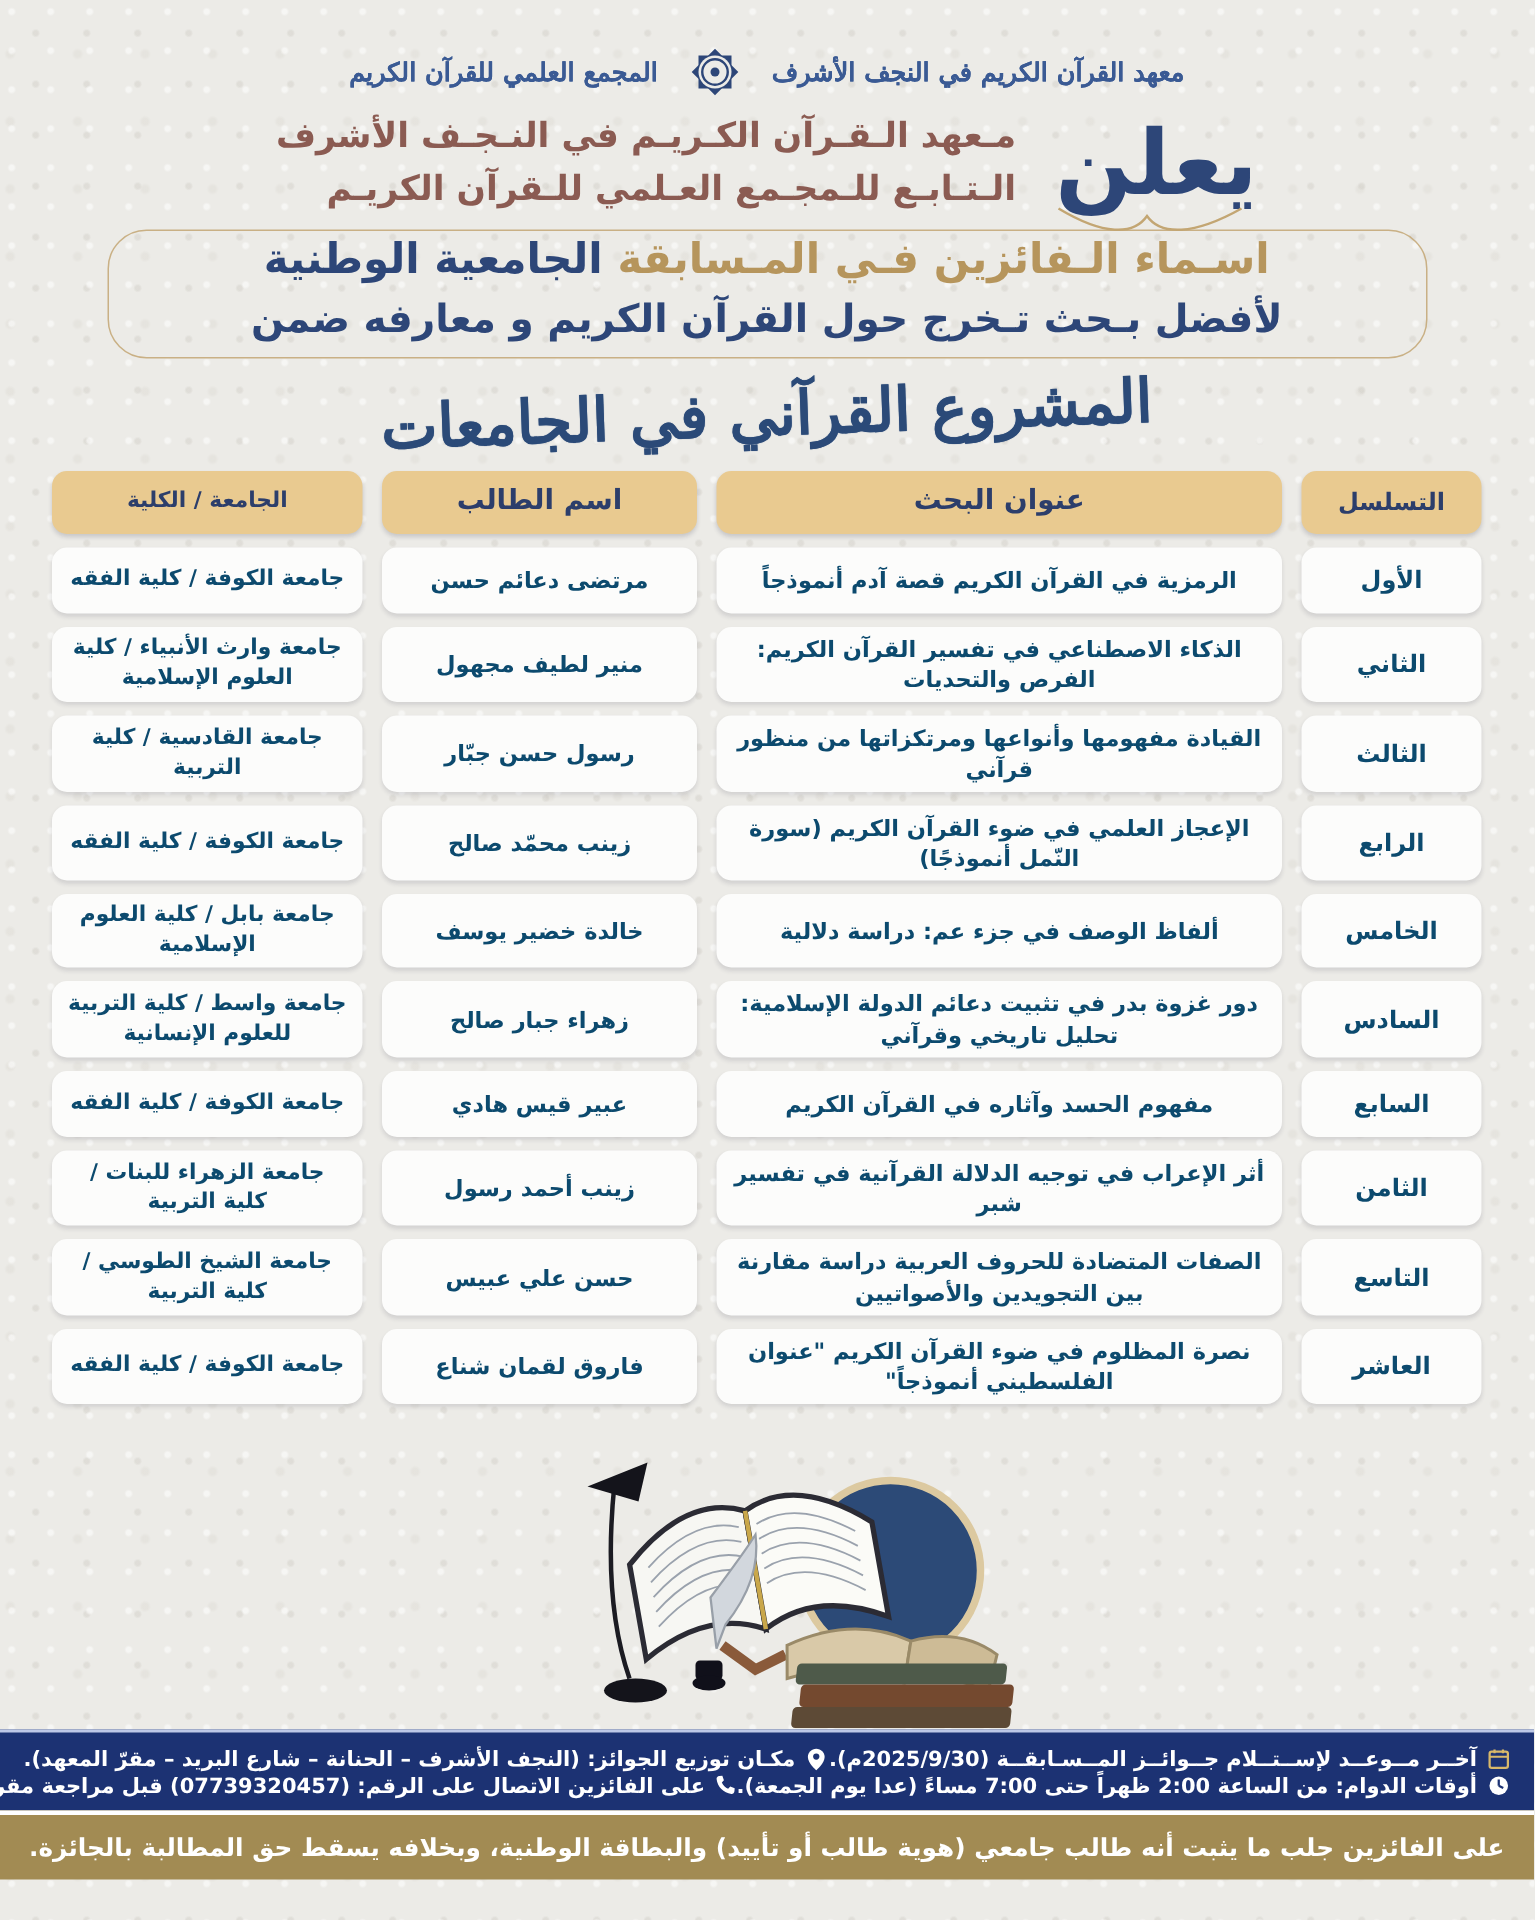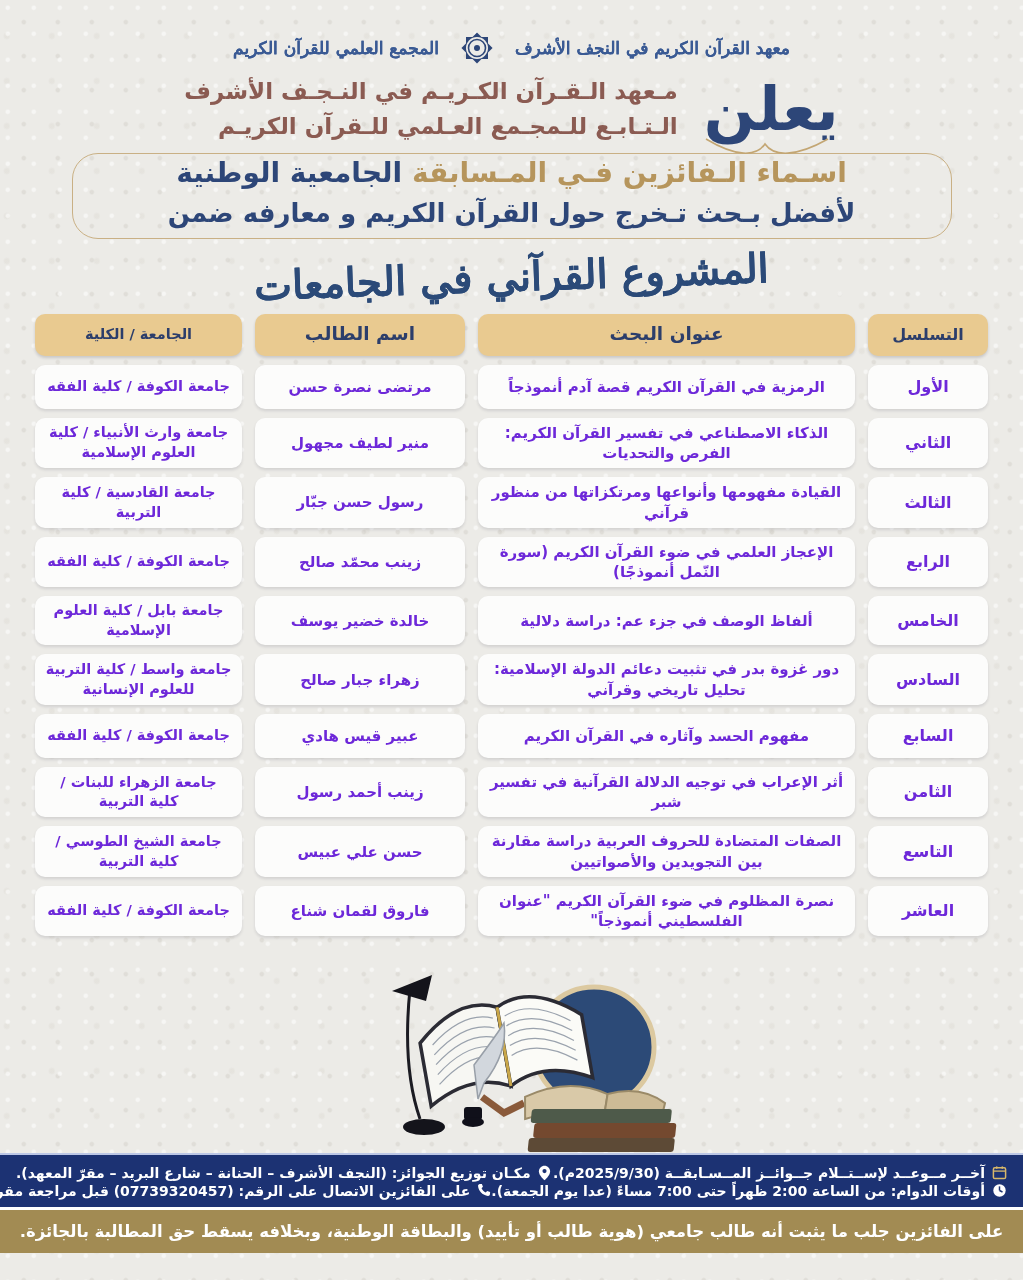--- a/index.html
+++ b/index.html
@@ -78,21 +78,21 @@
     grid-template-columns:120px 377px 210px 1fr;
     gap:9px 13px;
     margin:14px 35px 0;
   }
   .cell {
     background:#fcfcfb;
     border-radius:10px;
     box-shadow:0 2px 3px rgba(40,40,60,.13);
     display:flex; align-items:center; justify-content:center;
     text-align:center;
-    color:#6d28d9; font-weight:bold;
+    color:#0c4a6e; font-weight:bold;
     font-size:15px; line-height:1.35;
     min-height:44px;
     padding:5px 10px;
   }
   .cell.head {
     background:#e9ca90;
     color:#2c3e6b;
     font-size:18.5px;
     min-height:42px;
     box-shadow:0 2px 3px rgba(40,40,60,.18);
@@ -174,21 +174,21 @@
   <div class="title-callig">المشروع القرآني في الجامعات</div>
 
   <div class="tbl">
     <div class="cell head seq">التسلسل</div>
     <div class="cell head">عنوان البحث</div>
     <div class="cell head">اسم الطالب</div>
     <div class="cell head univ">الجامعة / الكلية</div>
 
     <div class="cell seq">الأول</div>
     <div class="cell">الرمزية في القرآن الكريم قصة آدم أنموذجاً</div>
-    <div class="cell">مرتضى نصرة حسن</div>
+    <div class="cell">مرتضى دعائم حسن</div>
     <div class="cell univ">جامعة الكوفة / كلية الفقه</div>
 
     <div class="cell seq">الثاني</div>
     <div class="cell">الذكاء الاصطناعي في تفسير القرآن الكريم: الفرص والتحديات</div>
     <div class="cell">منير لطيف مجهول</div>
     <div class="cell univ">جامعة وارث الأنبياء / كلية العلوم الإسلامية</div>
 
     <div class="cell seq">الثالث</div>
     <div class="cell">القيادة مفهومها وأنواعها ومرتكزاتها من منظور قرآني</div>
     <div class="cell">رسول حسن جبّار</div>

